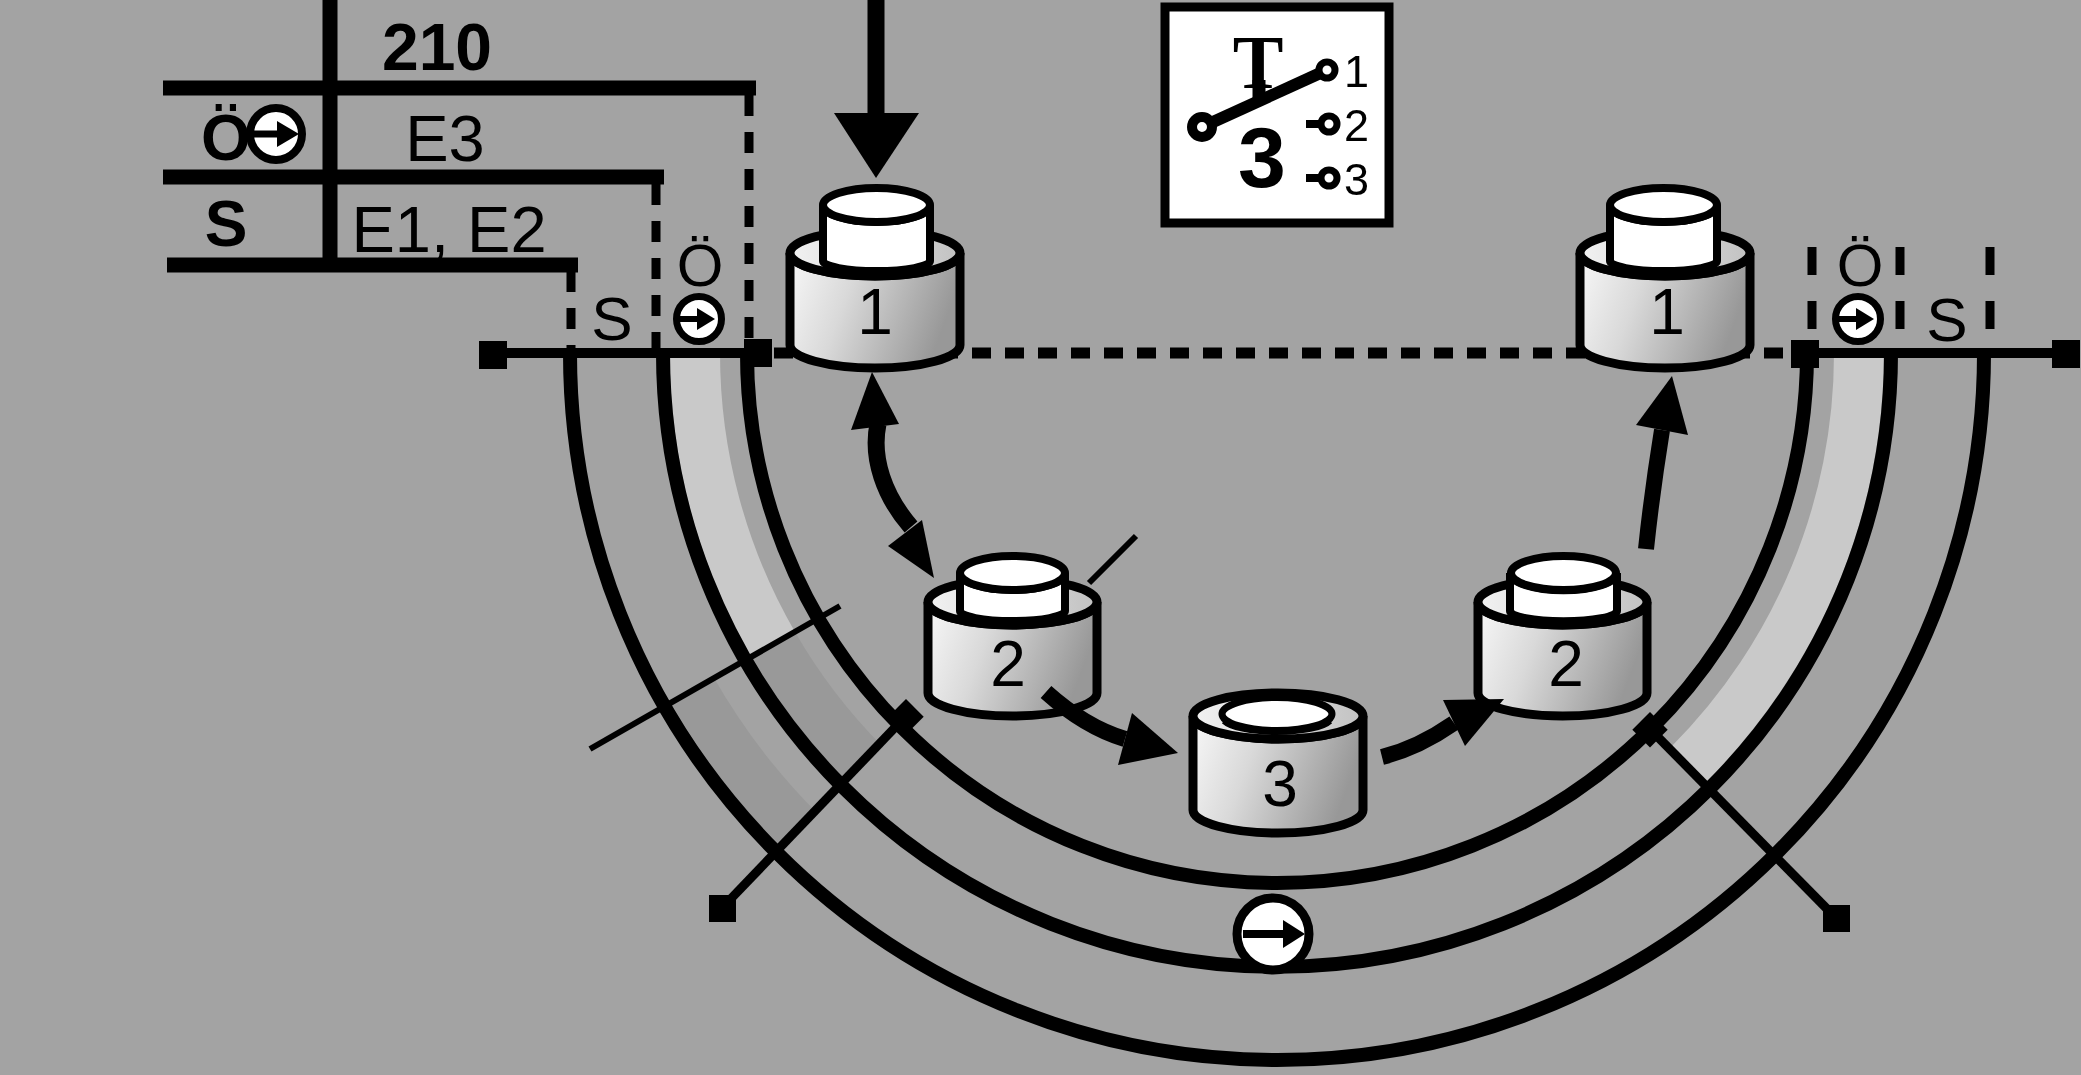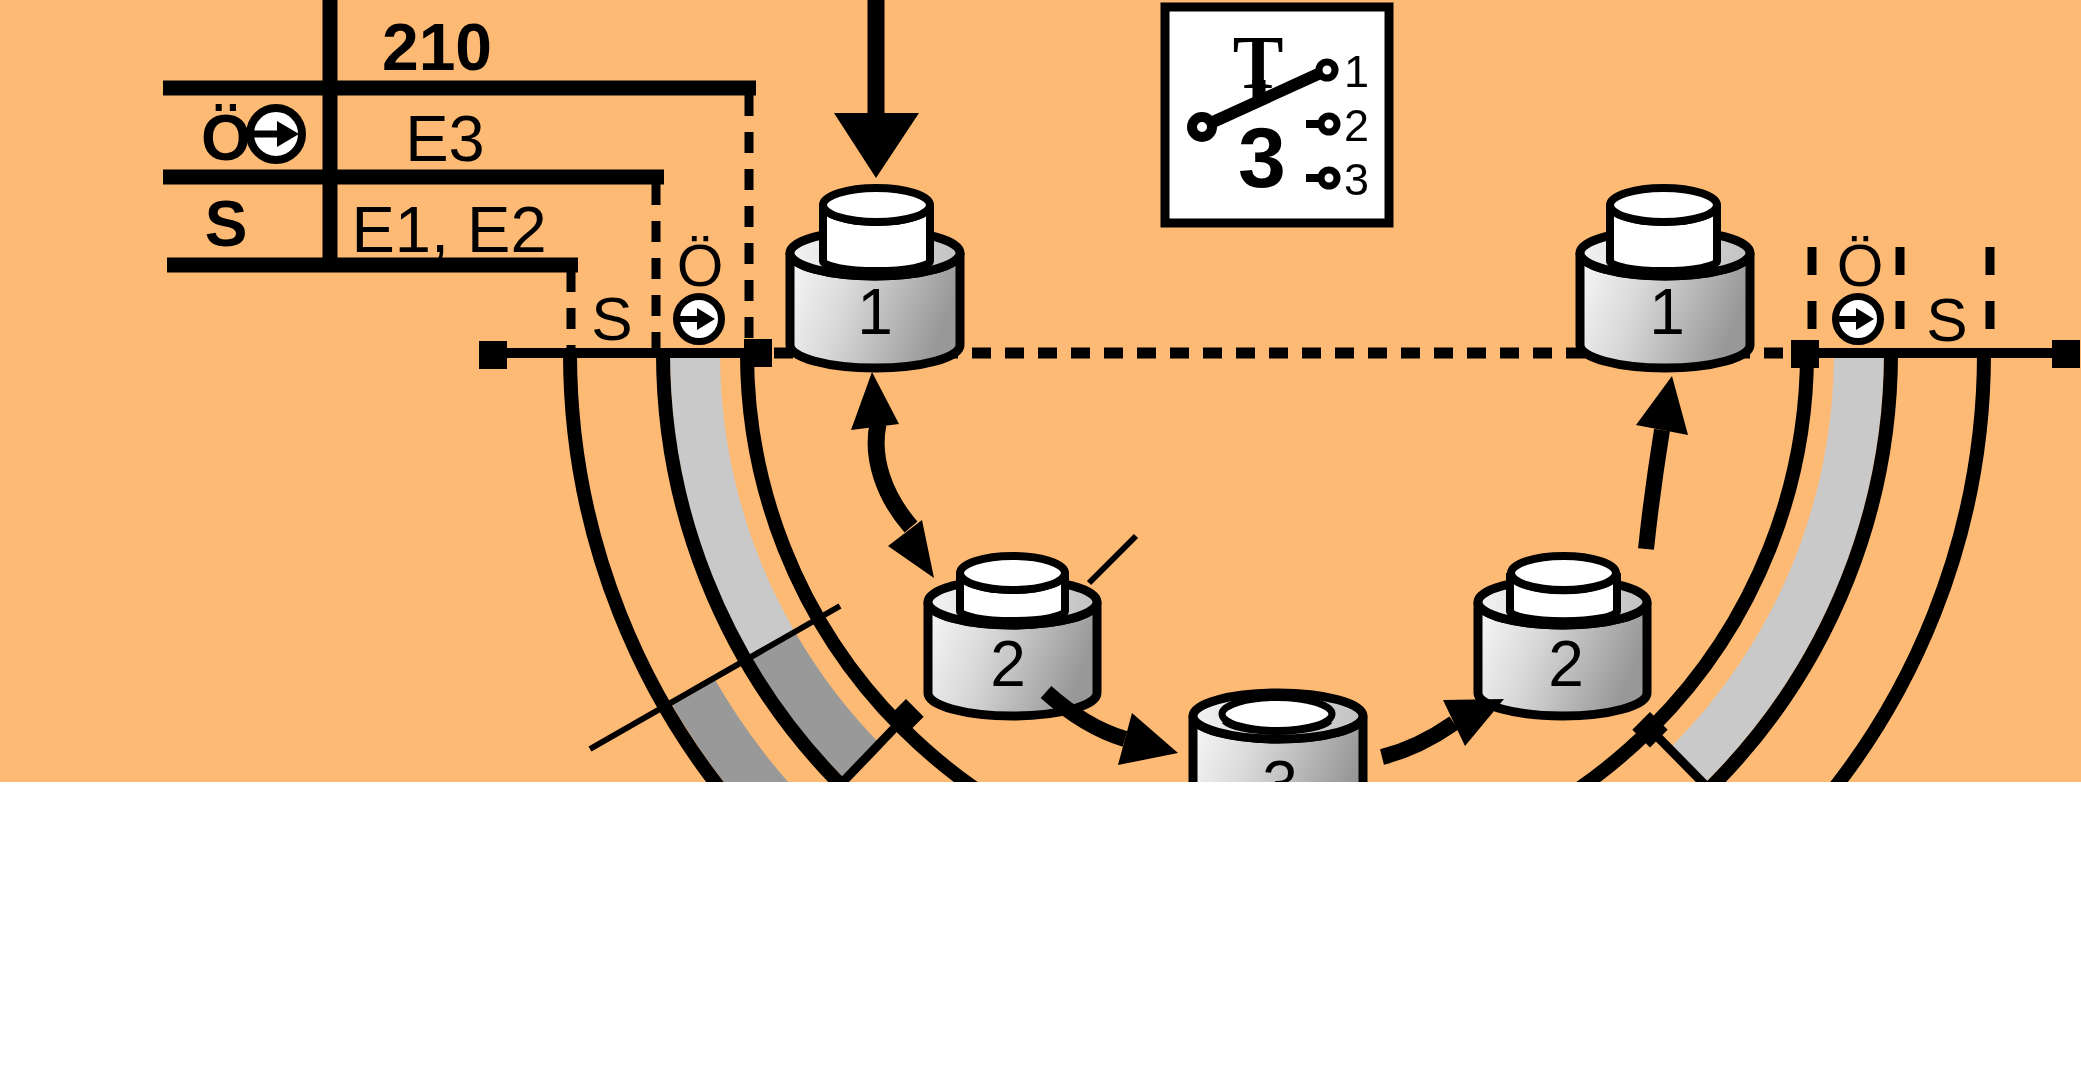--- a/index.html
+++ b/index.html
@@ -1,16 +1,16 @@
 <!DOCTYPE html>
 <html><head>
 <meta charset="utf-8">
 <style>
   html,body{margin:0;padding:0;background:#fff;}
-  #stage{position:relative;width:2081px;height:782px;background:#fdba74;overflow:hidden;
+  #stage{position:relative;width:2081px;height:1075px;background:#a3a3a3;overflow:hidden;
          font-family:"Liberation Sans",sans-serif;}
   svg{display:block}
   text{fill:#000;}
   .t-sans{font-family:"Liberation Sans",sans-serif;}
   .t-serif{font-family:"Liberation Serif",serif;}
   .bold{font-weight:bold;}
 </style>
 </head>
 <body>
 

